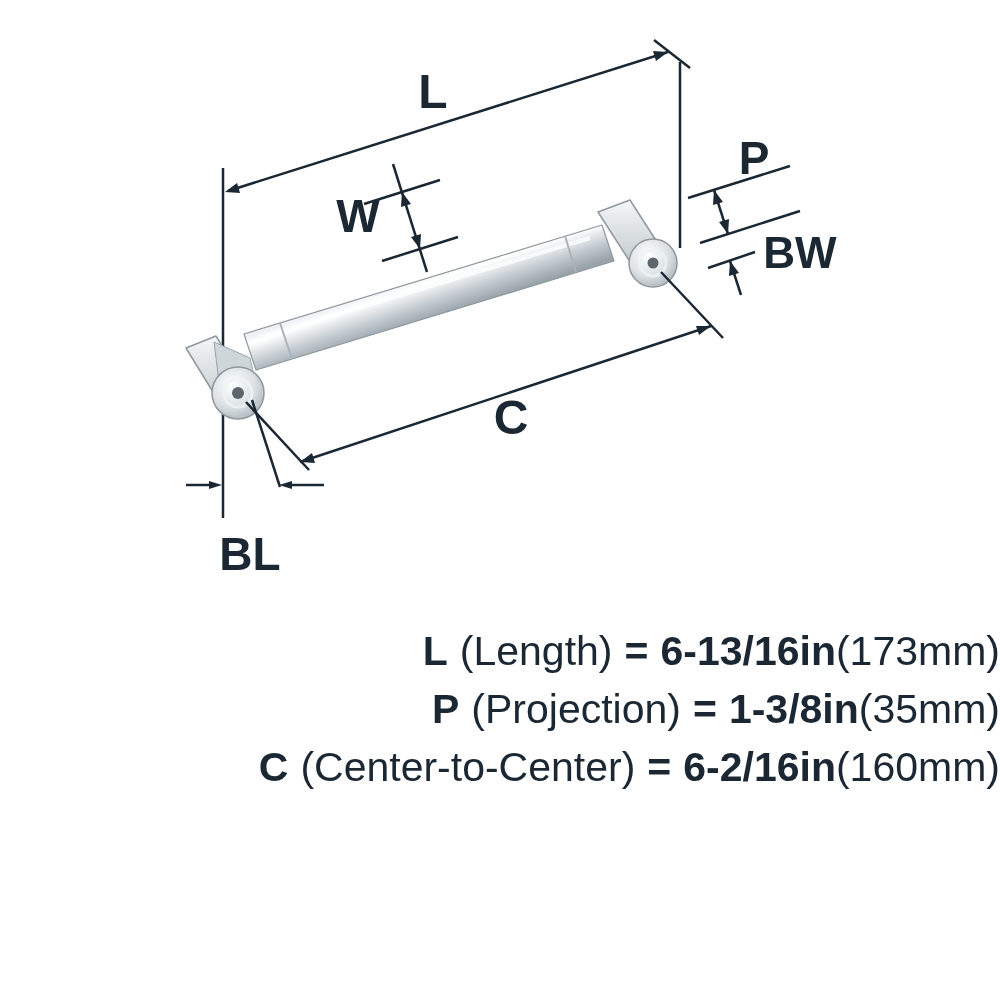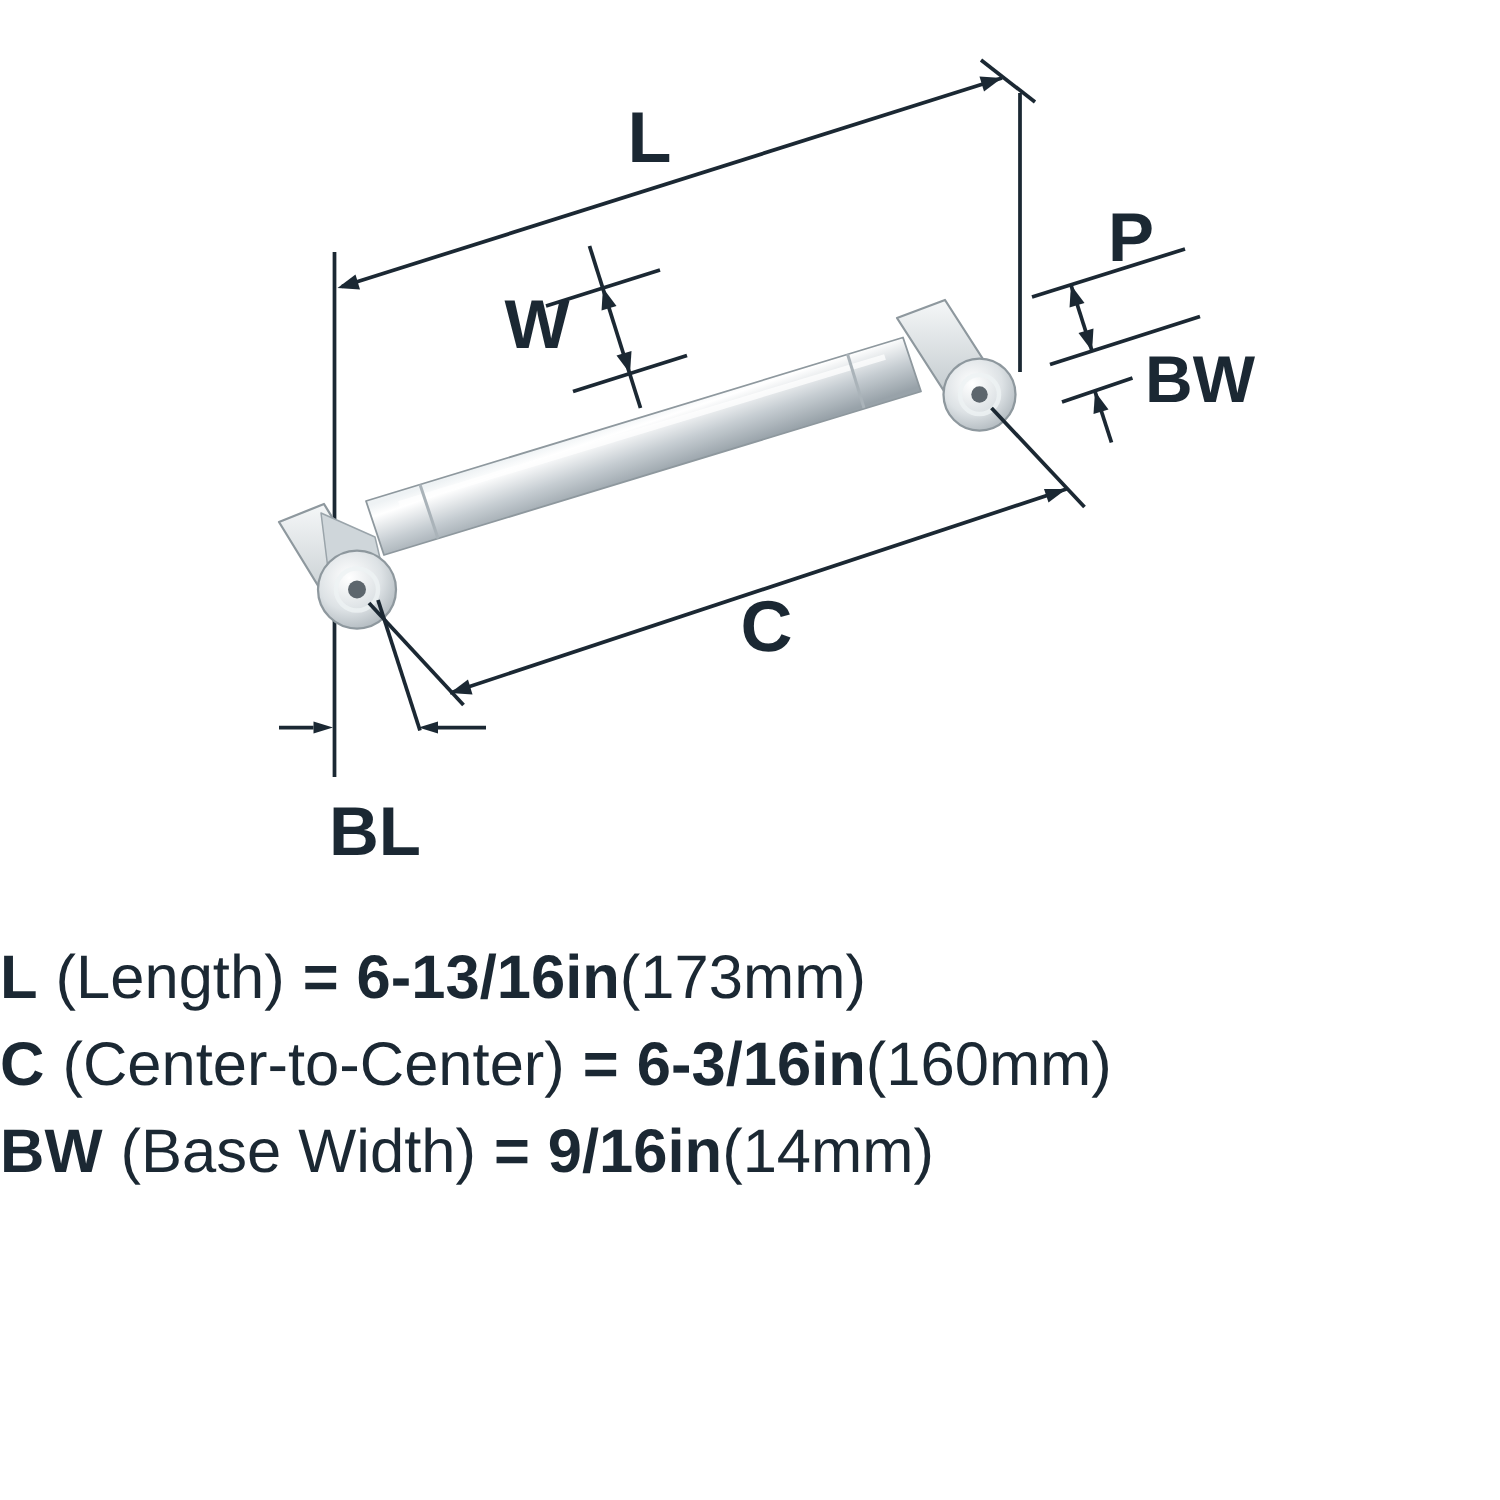--- a/index.html
+++ b/index.html
@@ -13,21 +13,21 @@
     overflow: hidden;
   }
   .diagram-area { width: 1000px; height: 600px; position: relative; }
   svg text {
     font-family: "Liberation Sans", sans-serif;
     font-weight: 700;
     fill: var(--ink);
   }
   .specs {
     margin-top: 22px;
-    text-align: left;
+    text-align: right;
     font-size: 41px;
     line-height: 58px;
     color: var(--ink);
   }
   .spec-line { white-space: nowrap; }
   .spec-line .b { font-weight: 700; }
   .spec-line .r { font-weight: 400; }
   .spec-line .gap { margin-right: 12px; }
 </style>
 </head>
@@ -121,18 +121,18 @@
     <text x="511" y="434" font-size="48" text-anchor="middle">C</text>
     <text x="250" y="570" font-size="46" text-anchor="middle">BL</text>
   </svg>
 </div>
 
 <div class="specs">
   <div class="spec-line">
     <span class="b gap">L</span><span class="r gap">(Length)</span><span class="b gap">=</span><span class="b">6-13/16in</span><span class="r">(173mm)</span>
   </div>
   <div class="spec-line">
-    <span class="b gap">C</span><span class="r gap">(Center-to-Center)</span><span class="b gap">=</span><span class="b">6-3/16in</span><span class="r">(160mm)</span>
+    <span class="b gap">P</span><span class="r gap">(Projection)</span><span class="b gap">=</span><span class="b">1-3/8in</span><span class="r">(35mm)</span>
   </div>
   <div class="spec-line">
-    <span class="b gap">BW</span><span class="r gap">(Base Width)</span><span class="b gap">=</span><span class="b">9/16in</span><span class="r">(14mm)</span>
+    <span class="b gap">C</span><span class="r gap">(Center-to-Center)</span><span class="b gap">=</span><span class="b">6-2/16in</span><span class="r">(160mm)</span>
   </div>
 </div>
 
 </body></html>

